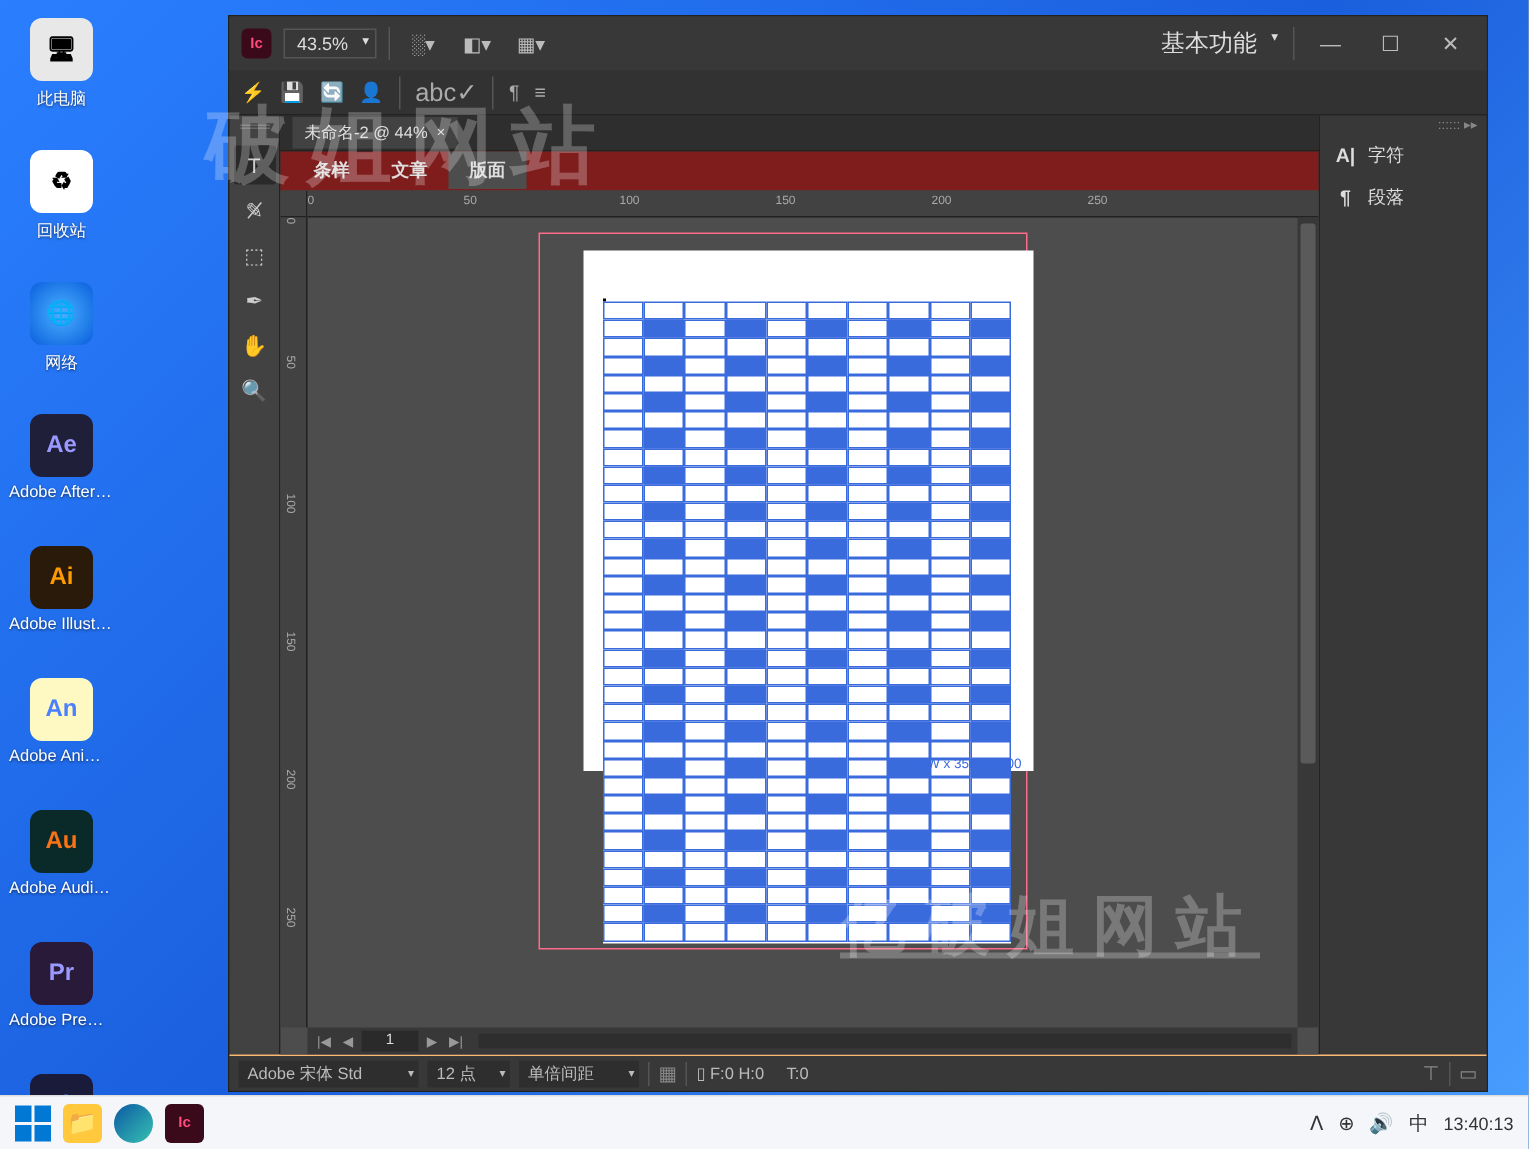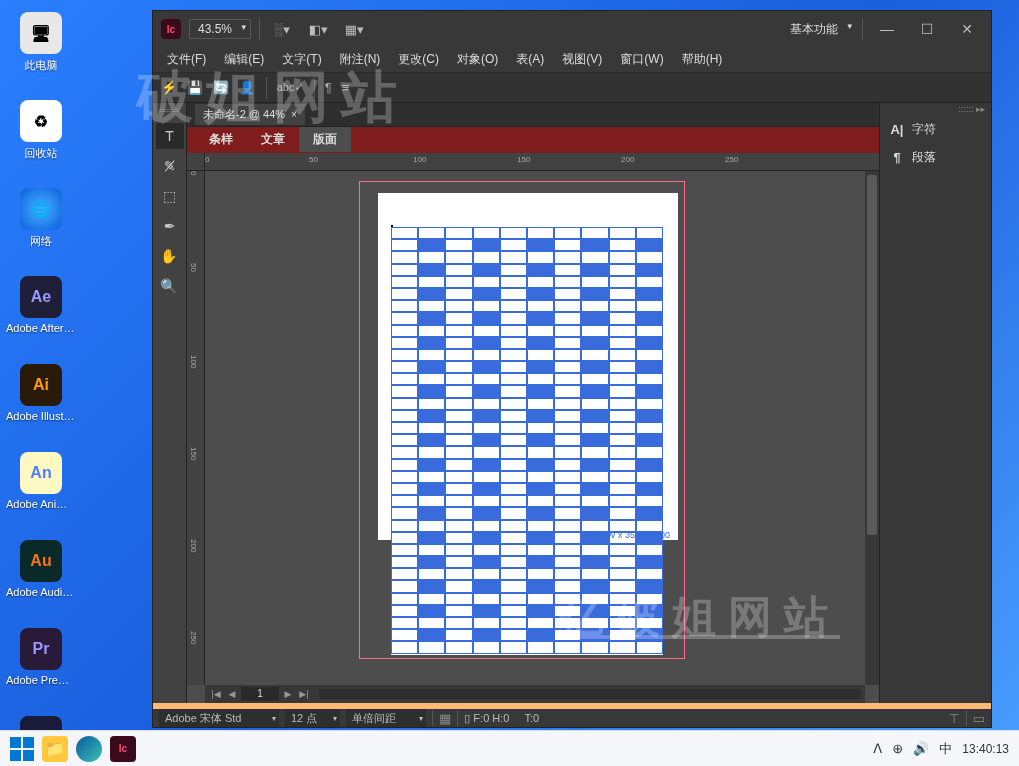--- a/index.html
+++ b/index.html
@@ -26,21 +26,21 @@
 
 
 .app { position: absolute; left: 152px; top: 10px; width: 840px; height: 718px; background: #3a3a3a; border: 1px solid #222; display: flex; flex-direction: column; }
 .titlebar { height: 36px; background: #383838; display: flex; align-items: center; padding: 0 8px; gap: 8px; }
 .titlebar .logo { width: 20px; height: 20px; background: #3a0a1a; color: #ff4a7a; border-radius: 4px; font-size: 10px; display: flex; align-items: center; justify-content: center; font-weight: bold; }
 .zoom { color: #ddd; font-size: 12px; padding: 2px 18px 2px 8px; border: 1px solid #555; position: relative; }
 .zoom::after { content: "▾"; position: absolute; right: 4px; font-size: 9px; }
 .tb-sep { width: 1px; height: 22px; background: #555; }
 .tb-ico { width: 28px; height: 22px; display: flex; align-items: center; justify-content: center; color: #bbb; font-size: 13px; cursor: pointer; }
 .spacer { flex: 1; }
-.workspace { color: #ddd; font-size: 12px; padding: 2px 16px 2px 8px; position: relative; }
+.workspace { color: #ddd; font-size: 16px; padding: 2px 16px 2px 8px; position: relative; }
 .workspace::after { content: "▾"; position: absolute; right: 2px; font-size: 9px; }
 .win-btn { width: 32px; height: 22px; color: #bbb; display: flex; align-items: center; justify-content: center; font-size: 14px; cursor: pointer; }
 
 .menubar { height: 26px; background: #383838; display: flex; align-items: center; padding: 0 6px; gap: 2px; border-bottom: 1px solid #2a2a2a; }
 .menu-item { color: #ddd; font-size: 12px; padding: 3px 8px; cursor: pointer; }
 
 .ctrlbar { height: 30px; background: #323232; display: flex; align-items: center; padding: 0 8px; gap: 10px; border-bottom: 1px solid #222; }
 .cb-ico { color: #aaa; font-size: 13px; cursor: pointer; }
 
 .body { flex: 1; display: flex; overflow: hidden; }
@@ -63,21 +63,21 @@
 
 .canvas-wrap { flex: 1; position: relative; background: #4d4d4d; overflow: hidden; }
 .h-ruler { position: absolute; top: 0; left: 18px; right: 0; height: 18px; background: #424242; border-bottom: 1px solid #222; color: #aaa; font-size: 8px; display: flex; }
 .h-ruler .tick { position: absolute; top: 2px; font-size: 8px; }
 .v-ruler { position: absolute; top: 18px; left: 0; width: 18px; bottom: 18px; background: #424242; border-right: 1px solid #222; color: #aaa; font-size: 8px; }
 .v-ruler .tick { position: absolute; left: 2px; font-size: 8px; writing-mode: vertical-lr; }
 .corner { position: absolute; top: 0; left: 0; width: 18px; height: 18px; background: #424242; border-right: 1px solid #222; border-bottom: 1px solid #222; }
 
 .canvas { position: absolute; top: 18px; left: 18px; right: 14px; bottom: 18px; overflow: hidden; }
 .page-shadow { position: absolute; left: 154px; top: 10px; width: 326px; height: 478px; border: 1px solid #ff6b8a; background: transparent; }
-.page { position: absolute; left: 173px; top: 22px; width: 300px; height: 347px; background: #fff; }
+.page { position: absolute; left: 184px; top: 22px; width: 300px; height: 347px; background: #fff; }
 .grid-inner { position: absolute; left: 13px; top: 34px; width: 272px; height: 428px; display: flex; flex-direction: column; background: #fff; }
 .grow { display: flex; height: 12.2px; }
 .gcell { flex: 1; border: 0.5px solid #3a6bdd; }
 .grow.sep .gcell { background: #3a6bdd; }
 .grow.sep .gcell:nth-child(odd) { background: #fff; border-color: #3a6bdd; }
 .grid-label { position: absolute; right: 8px; bottom: 0; font-size: 9px; color: #3a6bdd; }
 .cursor-mark { position: absolute; left: 13px; top: 32px; width: 2px; height: 10px; background: #000; }
 
 .h-scroll { position: absolute; bottom: 0; left: 18px; right: 14px; height: 18px; background: #383838; display: flex; align-items: center; gap: 2px; padding: 0 4px; }
 .h-scroll .btn { width: 14px; height: 14px; color: #999; display: flex; align-items: center; justify-content: center; font-size: 9px; cursor: pointer; }
@@ -86,21 +86,21 @@
 .v-scroll { position: absolute; top: 18px; right: 0; width: 14px; bottom: 18px; background: #383838; }
 .v-scroll .thumb { position: absolute; left: 2px; top: 4px; width: 10px; height: 360px; background: #5a5a5a; border-radius: 2px; }
 
 
 .rpanel { width: 112px; background: #383838; border-left: 1px solid #222; display: flex; flex-direction: column; }
 .rpanel .grip { height: 12px; display: flex; align-items: center; justify-content: flex-end; padding-right: 6px; color: #888; font-size: 9px;}
 .rpanel-item { height: 28px; display: flex; align-items: center; gap: 8px; padding: 0 10px; color: #ddd; font-size: 12px; cursor: pointer; }
 .rpanel-item .ico { font-size: 13px; font-weight: bold; width: 14px; text-align: center; }
 
 
-.botbar { height: 24px; background: #383838; display: flex; align-items: center; padding: 0 6px; gap: 6px; border-top: 6px solid #fdba74; }
+.botbar { height: 24px; background: #383838; display: flex; align-items: center; padding: 0 6px; gap: 6px; border-top: 1px solid #fdba74; }
 .botbar .field { background: #2e2e2e; color: #bbb; font-size: 11px; padding: 2px 6px; display: flex; align-items: center; gap: 4px; height: 18px; }
 .botbar .dd { padding-right: 16px; position: relative; }
 .botbar .dd::after { content: "▾"; position: absolute; right: 3px; font-size: 8px; }
 .botbar .sep { width: 1px; height: 16px; background: #555; }
 .botbar .measure { color: #bbb; font-size: 11px; display: flex; gap: 3px; align-items: center; }
 
 
 .taskbar { position: absolute; bottom: 0; left: 0; right: 0; height: 36px; background: #f4f6fa; display: flex; align-items: center; padding: 0 10px; gap: 8px; border-top: 1px solid #ddd; }
 .tb-start { width: 24px; height: 24px; display: grid; grid-template: 1fr 1fr / 1fr 1fr; gap: 2px; cursor: pointer; }
 .tb-start div { background: #0078d4; }
@@ -168,40 +168,28 @@
     <div class="tb-ico">◧▾</div>
     <div class="tb-ico">▦▾</div>
     <div class="spacer"></div>
     <div class="workspace">基本功能</div>
     <div class="tb-sep"></div>
     <div class="win-btn">—</div>
     <div class="win-btn">☐</div>
     <div class="win-btn">✕</div>
   </div>
 
-  <div class="menubar" id="menubar">
-      <span class="menu-item">文件(F)</span>
-      <span class="menu-item">编辑(E)</span>
-      <span class="menu-item">文字(T)</span>
-      <span class="menu-item">附注(N)</span>
-      <span class="menu-item">更改(C)</span>
-      <span class="menu-item">对象(O)</span>
-      <span class="menu-item">表(A)</span>
-      <span class="menu-item">视图(V)</span>
-      <span class="menu-item">窗口(W)</span>
-      <span class="menu-item">帮助(H)</span>
-    </div>
 
   <div class="ctrlbar">
     <span class="cb-ico">⚡</span>
     <span class="cb-ico">💾</span>
     <span class="cb-ico">🔄</span>
     <span class="cb-ico">👤</span>
     <div class="tb-sep"></div>
-    <span class="cb-ico" style="font-size:11px;">abc✓</span>
+    <span class="cb-ico" style="font-size:17px;">abc✓</span>
     <div class="tb-sep"></div>
     <span class="cb-ico">¶</span>
     <span class="cb-ico">≡</span>
   </div>
 
   <div class="body">
 
     <div class="toolpanel">
       <div class="grip">
           <div></div>

